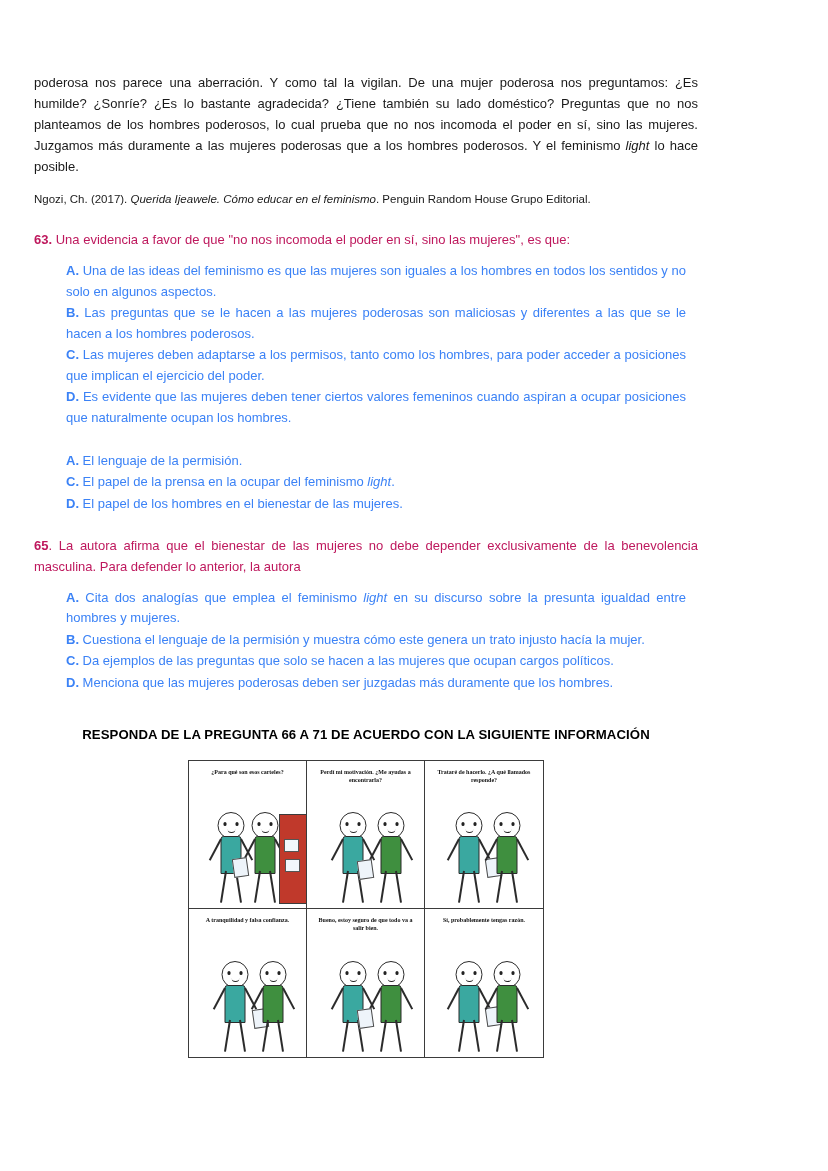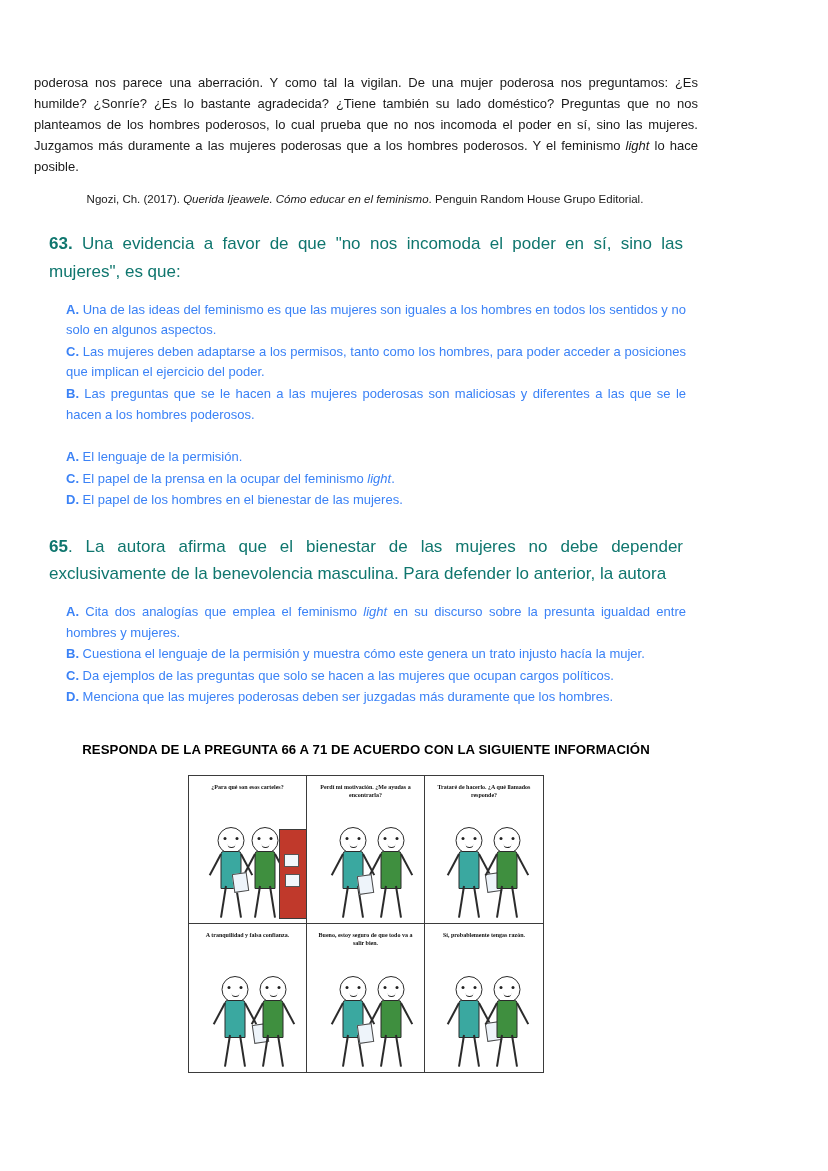--- a/index.html
+++ b/index.html
@@ -24,35 +24,35 @@
   .intro-paragraph {
     font-size: 13.0px;
     line-height: 1.62;
     text-align: justify;
     margin: 0 0 0 0;
     color: #1a1a1a;
   }
   .source-line {
     font-size: 11.5px;
     line-height: 1.5;
-    text-align: center;
+    text-align: left;
     margin: 14px 0 0 0;
     color: #1a1a1a;
     padding-right: 2px;
   }
   .italic { font-style: italic; }
   .question-block {
     margin-top: 22px;
   }
   .question-stem {
-    font-size: 17px;
+    font-size: 13.0px;
     line-height: 1.6;
     text-align: justify;
-    color: #0f766e;
-    margin: 15px;
+    color: #be185d;
+    margin: 0;
   }
   .question-stem .qnum {
     font-weight: bold;
   }
   .options {
     margin: 10px 0 0 0;
     padding: 0 0 0 32px;
     list-style: none;
   }
   .options li {
@@ -222,22 +222,23 @@
   <p class="source-line">
     <span>Ngozi, Ch. (2017). </span><span class="italic">Querida Ijeawele. Cómo educar en el feminismo</span><span>. Penguin Random House Grupo Editorial.</span>
   </p>
 
   <div class="question-block">
     <p class="question-stem">
       <span class="qnum">63.</span><span> Una evidencia a favor de que "no nos incomoda el poder en sí, sino las mujeres", es que:</span>
     </p>
     <ul class="options">
       <li><span class="letter">A.</span><span> Una de las ideas del feminismo es que las mujeres son iguales a los hombres en todos los sentidos y no solo en algunos aspectos.</span></li>
+      <li><span class="letter">B.</span><span> Las preguntas que se le hacen a las mujeres poderosas son maliciosas y diferentes a las que se le hacen a los hombres poderosos.</span></li>
       <li><span class="letter">C.</span><span> Las mujeres deben adaptarse a los permisos, tanto como los hombres, para poder acceder a posiciones que implican el ejercicio del poder.</span></li>
-      <li><span class="letter">B.</span><span> Las preguntas que se le hacen a las mujeres poderosas son maliciosas y diferentes a las que se le hacen a los hombres poderosos.</span></li>
+      <li><span class="letter">D.</span><span> Es evidente que las mujeres deben tener ciertos valores femeninos cuando aspiran a ocupar posiciones que naturalmente ocupan los hombres.</span></li>
     </ul>
   </div>
 
   <div class="question-block">
     <ul class="options">
       <li><span class="letter">A.</span><span> El lenguaje de la permisión.</span></li>
       <li><span class="letter">C.</span><span> El papel de la prensa en la ocupar del feminismo </span><span class="italic">light</span><span>.</span></li>
       <li><span class="letter">D.</span><span> El papel de los hombres en el bienestar de las mujeres.</span></li>
     </ul>
   </div>

